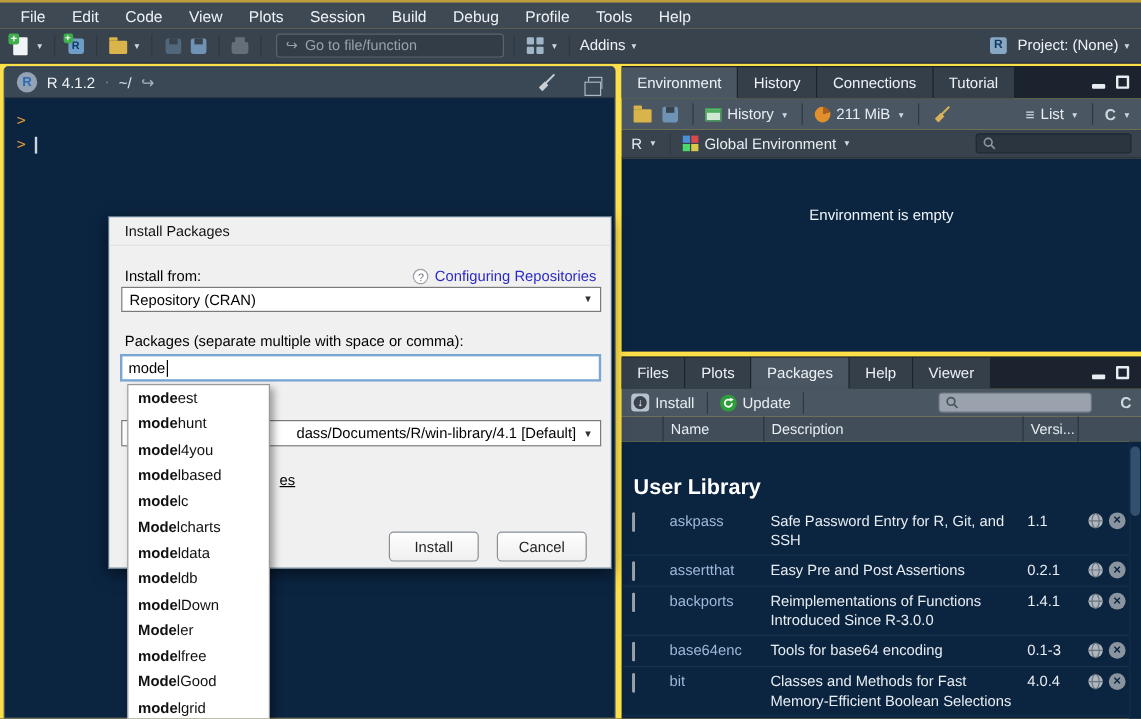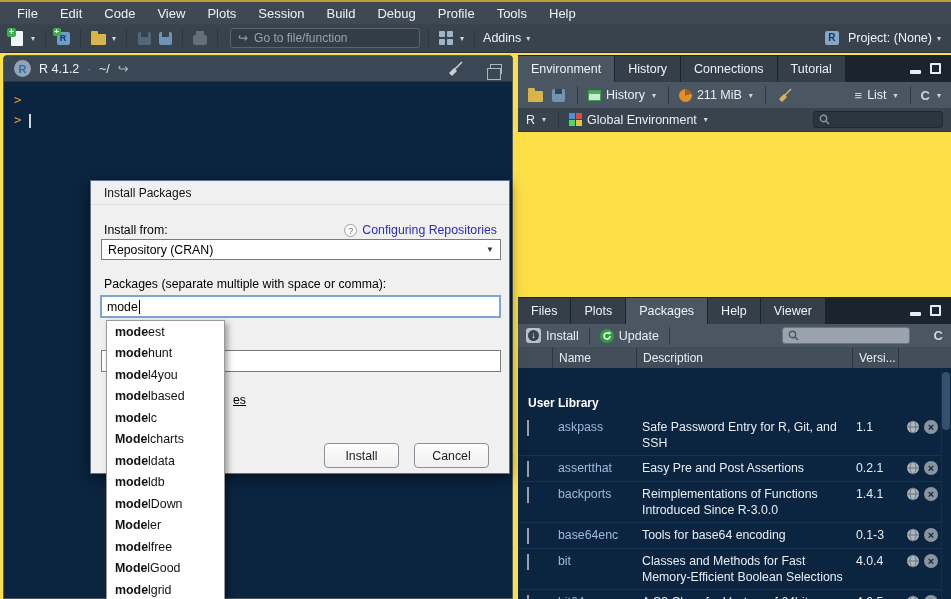--- a/index.html
+++ b/index.html
@@ -95,21 +95,21 @@
   .pkg-header { height:21px; background:#414d59; display:flex; font-size:12px; align-items:center; }
   .ph-cell { border-left:1px solid #2c353f; height:100%; display:flex; align-items:center; padding-left:6px; }
   .col-check { width:34px; flex:none; }
   .col-name { width:84px; flex:none; }
   .col-desc { width:216px; flex:none; }
   .col-ver { width:46px; flex:none; }
   .col-icons { flex:1; }
   .pkg-scroll { position:absolute; right:0; top:0; bottom:0; width:10px; background:#0b2440; border-left:1px solid #142e4c; }
   .pkg-thumb { position:absolute; right:1px; top:4px; width:8px; height:58px; background:#33516e; border-radius:4px; }
   .pkg-rows { position:absolute; left:0; top:21px; right:10px; bottom:0; overflow:hidden; }
-  .pkg-section { font-weight:bold; font-size:12px; padding:7px 0 5px 10px; color:#ffffff; }
+  .pkg-section { font-weight:bold; font-size:18px; padding:7px 0 5px 10px; color:#ffffff; }
   .pkg-row { display:flex; align-items:flex-start; padding:4px 0 4px 0; border-bottom:1px solid #163152; font-size:12.3px; line-height:16px; }
   .pkg-row .col-check { padding-left:9px; padding-top:1px; }
   .checkbox { width:13px; height:13px; background:#cdd2da; border:1px solid #9aa0a8; border-radius:3px; }
   .pkg-name { color:#9fb8da; padding-left:6px; }
   .pkg-desc { color:#e8edf2; padding-left:6px; }
   .pkg-ver { color:#e8edf2; padding-left:4px; }
   .row-icons { display:flex; gap:4px; padding-left:8px; padding-top:1px; }
   .xcircle { width:14px; height:14px; border-radius:50%; background:#8a949e; color:#0b2440; font-size:11px; font-weight:bold; text-align:center; line-height:14px; }
   
   .dialog {
@@ -281,20 +281,23 @@
       <span class="caret">▾</span>
       <span class="spacer"></span>
       <span class="search-box search-dark">
         <svg width="11" height="11" viewBox="0 0 11 11">
           <circle cx="4.5" cy="4.5" r="3.2" fill="none" stroke="#8a949e" stroke-width="1.4"></circle>
           <line x1="7" y1="7" x2="10" y2="10" stroke="#8a949e" stroke-width="1.4"></line>
         </svg>
         <input style="color: rgb(207, 214, 221);">
       </span>
     </div>
+    <div class="pane-body" style="height:161px;">
+      <div class="empty-msg">Environment is empty</div>
+    </div>
   </div>
 
   <div class="pane" style="top:297px;">
     <div class="tabstrip">
       <span class="tab">Files</span>
       <span class="tab">Plots</span>
       <span class="tab active">Packages</span>
       <span class="tab">Help</span>
       <span class="tab">Viewer</span>
       <span class="minmax">
@@ -446,20 +449,21 @@
     <div class="dlg-select" style="left:10px; top:58px; width:400px;">
       <span class="val">Repository (CRAN)</span>
       <span class="sel-caret">▼</span>
     </div>
     <span class="dlg-label" style="left:13px; top:96px;">Packages (separate multiple with space or comma):</span>
     <div class="dlg-input">
       <span>mode</span>
       <span class="cursor2"></span>
     </div>
     <div class="dlg-select" style="left:10px; top:169px; width:400px; height:22px;">
+      <span class="val" style="text-align:right;">dass/Documents/R/win-library/4.1 [Default]</span>
       <span class="sel-caret">▼</span>
     </div>
     <span class="dlg-label" style="left:142px; top:212px;text-decoration:underline;">es</span>
     <div class="dlg-btn" style="left:233px; top:262px;">Install</div>
     <div class="dlg-btn" style="left:323px; top:262px;">Cancel</div>
   </div>
 
   <div class="autocomplete">
     <div class="ac-item">
         <b>mode</b>

